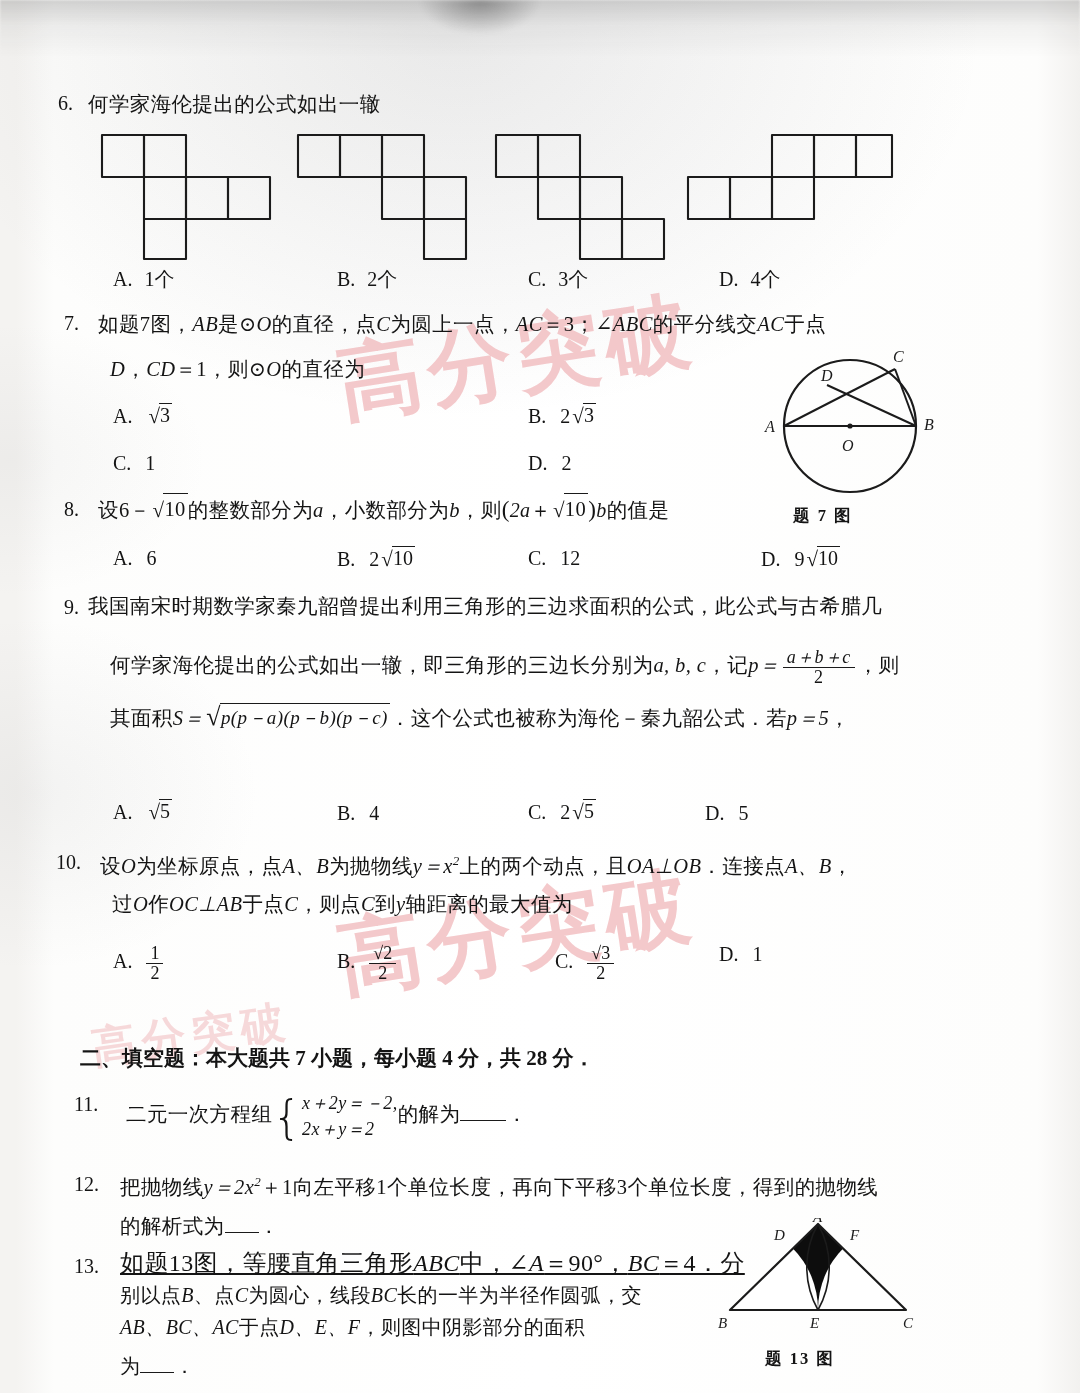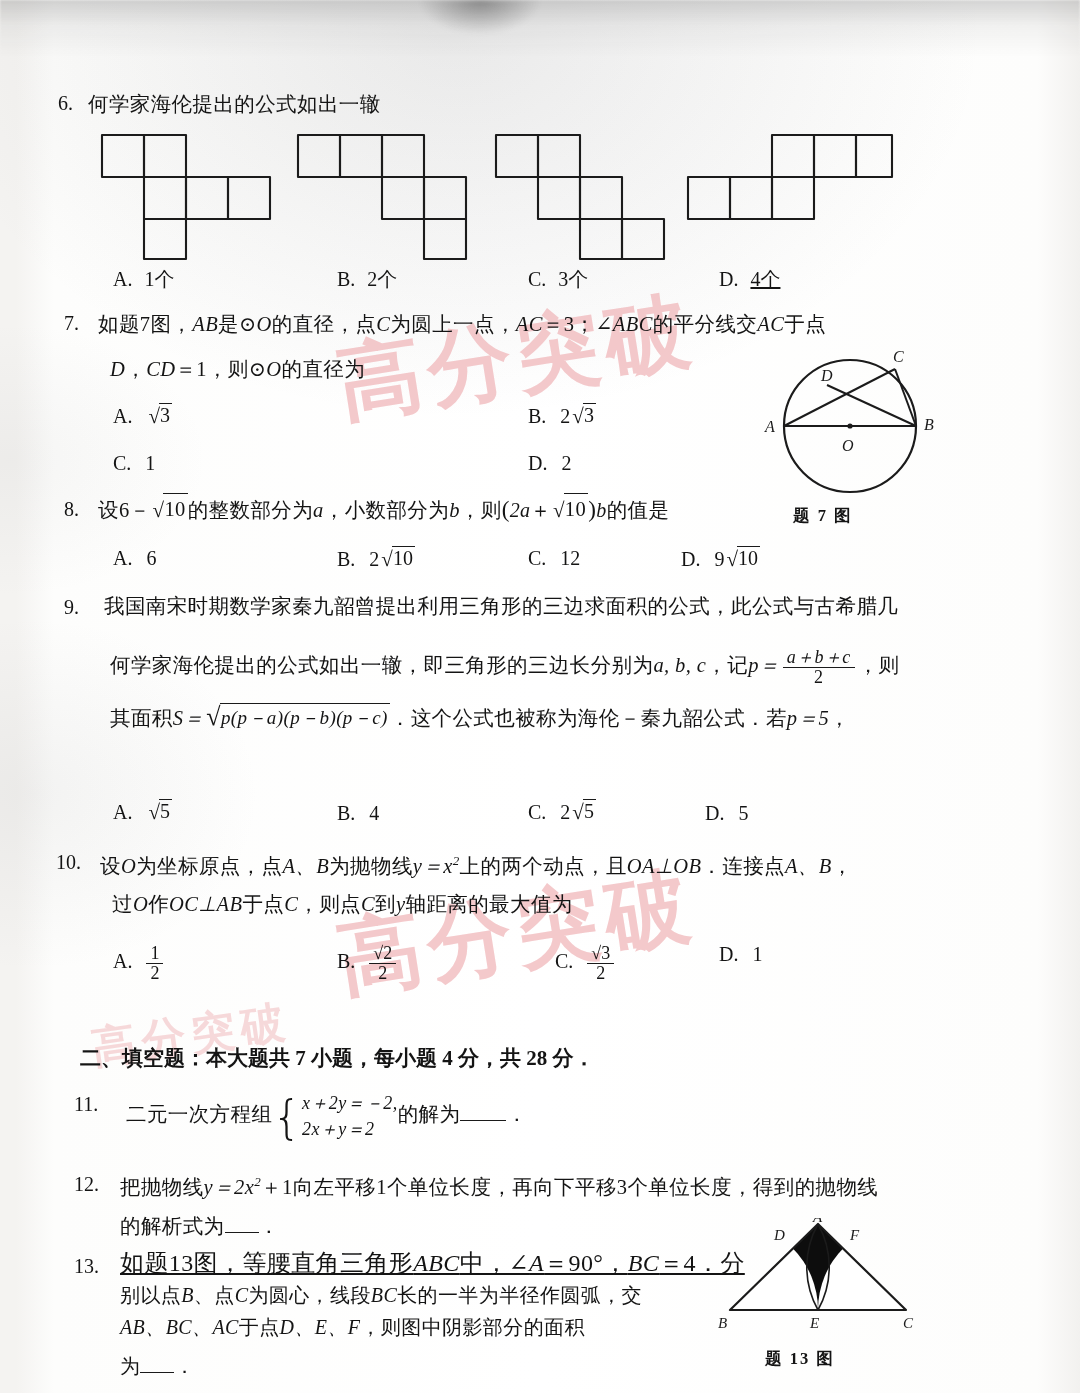--- a/index.html
+++ b/index.html
@@ -168,21 +168,21 @@
   <div class="opt" style="left:337px;top:266px;">
     <span>B.</span>
     <span style="margin-left:7px;">2个</span>
   </div>
   <div class="opt" style="left:528px;top:266px;">
     <span>C.</span>
     <span style="margin-left:7px;">3个</span>
   </div>
   <div class="opt" style="left:719px;top:266px;">
     <span>D.</span>
-    <span style="margin-left:7px;text-decoration:underline;">4个</span>
+    <span style="margin-left:7px;">4个</span>
   </div>
 
   <div class="qnum" style="left:64px;top:312px;">7.</div>
   <div class="qtext" style="left:98px;top:310px;line-height:28px;">
     <span>如题7图，</span><span class="ital">AB</span><span>是⊙</span><span class="ital">O</span><span>的直径，点</span><span class="ital">C</span><span>为圆上一点，</span><span class="ital">AC</span><span>＝3；∠</span><span class="ital">ABC</span><span>的平分线交</span><span class="ital">AC</span><span>于点</span>
   </div>
   <div class="qtext" style="left:110px;top:355px;line-height:28px;">
     <span class="ital">D</span><span>，</span><span class="ital">CD</span><span>＝1，则⊙</span><span class="ital">O</span><span>的直径为</span>
   </div>
 
@@ -231,27 +231,27 @@
     <span style="margin-left:9px;">6</span>
   </div>
   <div class="opt" style="left:337px;top:547px;">
     <span>B.</span>
     <span style="margin-left:9px;">2<span class="sqrt"><span class="rad">√</span><span class="bar">10</span></span></span>
   </div>
   <div class="opt" style="left:528px;top:547px;">
     <span>C.</span>
     <span style="margin-left:9px;">12</span>
   </div>
-  <div class="opt" style="left:681px;top:547px;">
+  <div class="opt" style="left:761px;top:547px;">
     <span>D.</span>
     <span style="margin-left:9px;">9<span class="sqrt"><span class="rad">√</span><span class="bar">10</span></span></span>
   </div>
 
   <div class="qnum" style="left:64px;top:596px;">9.</div>
-  <div class="qtext" style="left:104px;top:592px;line-height:28px;">我国南宋时期数学家秦九韶曾提出利用三角形的三边求面积的公式，此公式与古希腊几</div>
+  <div class="qtext" style="left:88px;top:592px;line-height:28px;">我国南宋时期数学家秦九韶曾提出利用三角形的三边求面积的公式，此公式与古希腊几</div>
 
   <div class="qtext" style="left:110px;top:644px;line-height:28px;">
     <span>何学家海伦提出的公式如出一辙，即三角形的三边长分别为</span><span class="ital">a, b, c</span><span>，记</span><span class="ital">p＝</span><span class="frac"><span class="num ital">a＋b＋c</span><span class="den">2</span></span><span>，则</span>
   </div>
 
   <div class="qtext" style="left:110px;top:703px;line-height:28px;">
     <span>其面积</span><span class="ital">S＝</span><span class="sqrt"><span class="rad" style="font-size:26px;">√</span><span class="bar ital" style="font-size:19px;">p(p－a)(p－b)(p－c)</span></span><span>．这个公式也被称为海伦－秦九韶公式．若</span><span class="ital">p＝5</span><span>，</span>
   </div>
 
 

